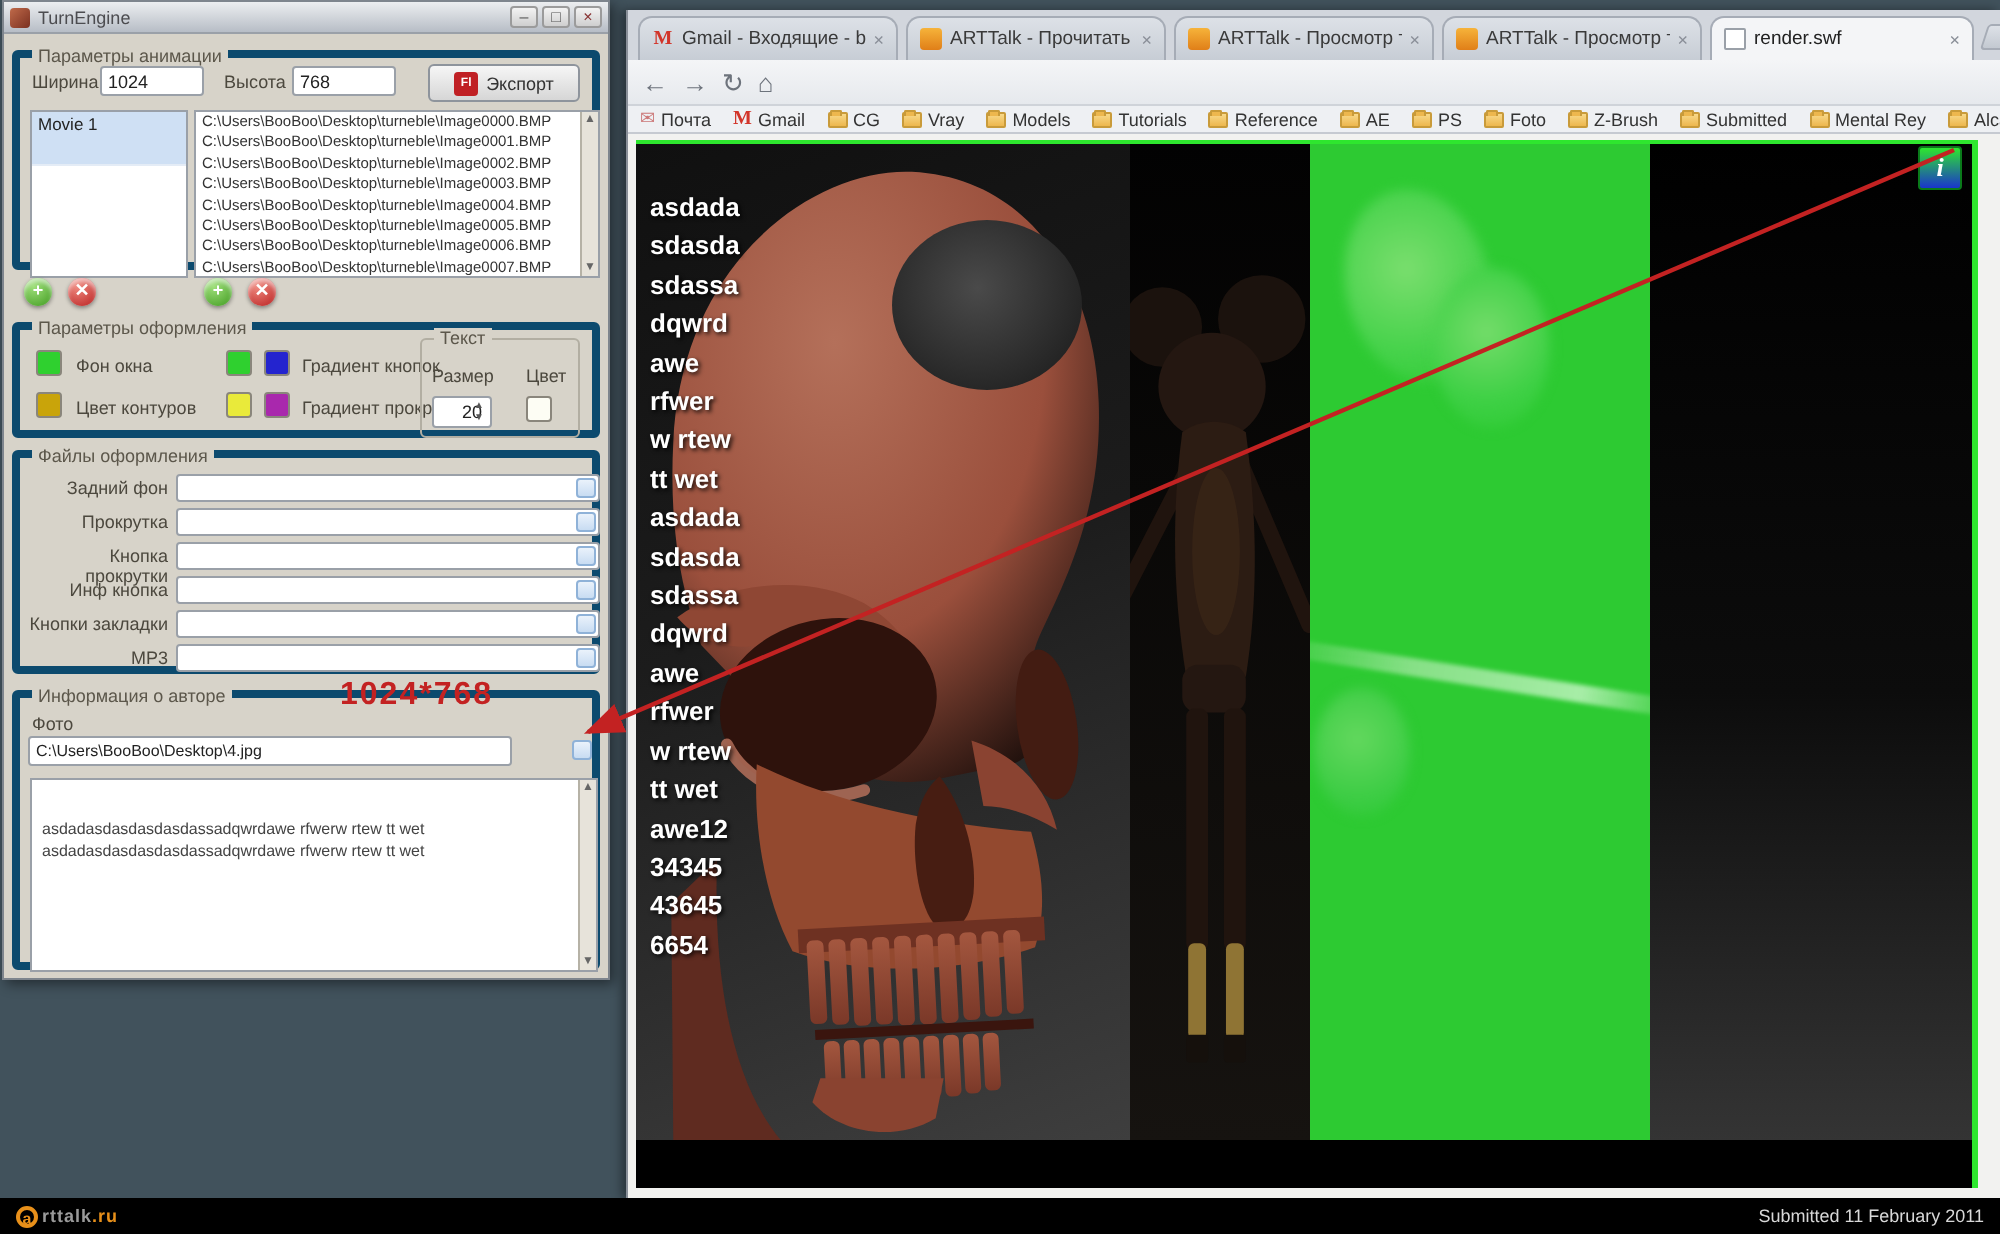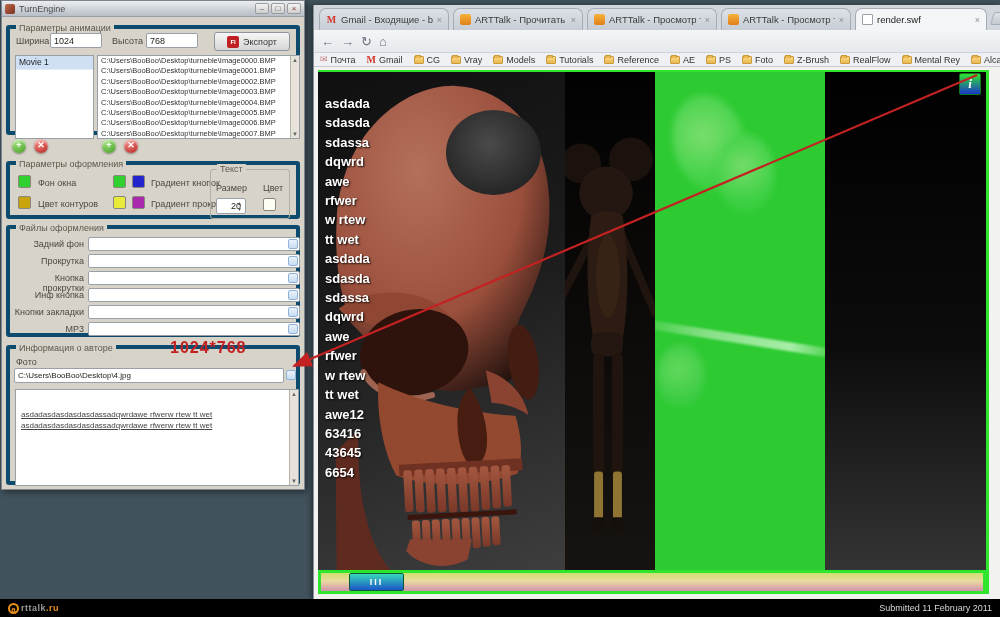--- a/index.html
+++ b/index.html
@@ -25,21 +25,21 @@
   .ti { position:absolute; height:15px; font-size:9px; color:#222; background:#fff;
     border:1px solid #9aa0a8; border-radius:2px; padding:0 3px; font-family:"Liberation Sans",sans-serif; }
 
   .export-btn { position:absolute; right:6px; top:3px; width:76px; height:19px;
     background:linear-gradient(#f6f6f6,#d6d6d6); border:1px solid #8e949c; border-radius:3px;
     display:flex; align-items:center; justify-content:center; gap:4px; font-size:9px; color:#333; }
   .fl-badge { width:12px; height:12px; background:#c02024; color:#fff; font-size:6px; font-weight:bold;
     display:flex; align-items:center; justify-content:center; border-radius:2px; }
 
   .movie-list { position:absolute; left:5px; top:26px; width:79px; height:84px; background:#fff; border:1px solid #9aa0a8; }
-  .movie-row { height:14px; font-size:8.5px; color:#222; padding:1px 3px; background:#cfe0f4; border-bottom:1px solid #e4ecf6; }
+  .movie-row { height:27px; font-size:8.5px; color:#222; padding:1px 3px; background:#cfe0f4; border-bottom:1px solid #e4ecf6; }
 
   .file-list { position:absolute; left:87px; top:26px; width:203px; height:84px; background:#fff; border:1px solid #9aa0a8; }
   .file-rows { position:absolute; left:0; top:0; right:9px; bottom:0; overflow:hidden; }
   .file-row { font-size:7.5px; color:#333; line-height:10.4px; padding-left:3px; white-space:nowrap; }
   .vscroll { position:absolute; right:0; top:0; width:9px; bottom:0; background:#e7e3da; border-left:1px solid #b6b2a6;
     display:flex; flex-direction:column; justify-content:space-between; align-items:center; font-size:6px; color:#666; }
   .vscroll .arr { line-height:8px; }
 
   .orb { position:absolute; width:14px; height:14px; border-radius:50%; color:#fff; font-size:9px; font-weight:bold;
     text-align:center; line-height:13px; box-shadow:inset 0 2px 2px rgba(255,255,255,.6), 0 1px 2px rgba(0,0,0,.4); }
@@ -53,21 +53,21 @@
     border-radius:2px; font-size:9px; color:#222; padding-left:14px; line-height:14px; }
   .spin-arrows { position:absolute; right:1px; top:1px; width:9px; height:12px; display:flex; flex-direction:column;
     font-size:5px; color:#555; line-height:6px; text-align:center; }
 
   .frow-label { position:absolute; font-size:9px; color:#4c483e; width:72px; text-align:right; }
   .frow-field { position:absolute; left:78px; width:212px; height:14px; background:#fff; border:1px solid #9aa0a8; border-radius:2px; }
   .browse-ic { position:absolute; right:1px; top:1px; width:10px; height:10px; background:linear-gradient(#eaf2fb,#c8dcf2);
     border:1px solid #8fb2d8; border-radius:2px; }
 
   .about-box { position:absolute; left:5px; top:40px; width:284px; height:97px; background:#fff; border:1px solid #9aa0a8; }
-  .about-text { position:absolute; left:5px; top:20px; right:12px; font-size:8px; color:#444; line-height:10.5px;text-decoration:underline; }
+  .about-text { position:absolute; left:5px; top:20px; right:12px; font-size:8px; color:#444; line-height:10.5px; }
 
   .res-note { position:absolute; left:170px; top:339px; font-size:16px; font-weight:bold; color:#c32222;
     letter-spacing:1px; z-index:40; }
 
   
   .br-win { position:absolute; left:313px; top:5px; width:687px; height:594px; background:#d2d6dd;
     border-left:1px solid #8a9099; box-shadow:-2px 0 5px rgba(0,0,0,.4); }
   .tabstrip { position:absolute; left:0; top:0; width:100%; height:25px; }
   .tab { position:absolute; top:3px; height:22px; border:1px solid #a6acb6; border-bottom:none;
     border-radius:7px 7px 0 0; background:linear-gradient(#dde1e7,#c7cdd5);
@@ -247,21 +247,21 @@
         </div>
       <span class="frow-label" style="left:2px; top:95px;">MP3</span>
       <div class="frow-field" style="top:93px;">
           <span class="browse-ic"></span>
         </div>
     </div>
 
     <div class="group" style="left:4px; top:344px; width:294px; height:140px;">
       <span class="group-label">Информация о авторе</span>
       <span class="lbl" style="left:6px; top:8px;">Фото</span>
-      <input class="ti" style="left: 4px; top: 19px; width: 270px; font-size: 8px;" value="C:\Users\BooBoo\Desktop\4.jpg">
+      <input class="ti" style="left: 4px; top: 19px; width: 242px; font-size: 8px;" value="C:\Users\BooBoo\Desktop\4.jpg">
       <span class="browse-ic" style="position:absolute; left:276px; top:21px;"></span>
       <div class="about-box">
         <div class="about-text">
           <div>asdadasdasdasdasdassadqwrdawe rfwerw rtew tt wet</div>
           <div>asdadasdasdasdasdassadqwrdawe rfwerw rtew tt wet</div>
         </div>
         <div class="vscroll">
           <span class="arr">▲</span>
           <span class="arr">▼</span>
         </div>
@@ -348,21 +348,21 @@
       <span class="bm">
           <span class="folder-ic"></span>
           <span>Foto</span>
         </span>
       <span class="bm">
           <span class="folder-ic"></span>
           <span>Z-Brush</span>
         </span>
       <span class="bm">
           <span class="folder-ic"></span>
-          <span>RealFlow</span>
+          <span>Submitted</span>
         </span>
       <span class="bm">
           <span class="folder-ic"></span>
           <span>Mental Rey</span>
         </span>
       <span class="bm">
           <span class="folder-ic"></span>
           <span>Alcatel</span>
         </span>
 
@@ -432,21 +432,21 @@
                 <div>tt wet</div>
               <div>asdada</div>
                 <div>sdasda</div>
               <div>sdassa</div>
                 <div>dqwrd</div>
               <div>awe</div>
                 <div>rfwer</div>
               <div>w rtew</div>
                 <div>tt wet</div>
               <div>awe12</div>
-                <div>63416</div>
+                <div>34345</div>
               <div>43645</div>
                 <div>6654</div>
             </div>
           </div>
 
           <div class="zone-column">
             <svg width="90" height="498" viewBox="0 0 90 501">
               <circle cx="16" cy="92" r="20" fill="#1b120d"></circle>
               <circle cx="66" cy="88" r="22" fill="#1b120d"></circle>
               <circle cx="41" cy="122" r="27" fill="#241711"></circle>
@@ -469,23 +469,20 @@
             <div class="g-blob" style="left:62px; top:62px; width:58px; height:80px; background:radial-gradient(circle at 45% 40%, #74dc6a, #3ed045 60%, rgba(45,202,50,0));"></div>
             <div class="g-blob" style="left:2px; top:272px; width:48px; height:64px; background:radial-gradient(circle at 45% 40%, #63d85e, #3ccc44 65%, rgba(45,202,50,0));"></div>
             <div class="g-spike"></div>
           </div>
 
           <div class="zone-right"></div>
         </div>
 
         <div class="info-btn">i</div>
 
-        <div class="fscroll">
-          <div class="fthumb">III</div>
-        </div>
       </div>
     </div>
   </div>
 
   <svg class="anno-svg">
     <defs>
       <marker id="arrowhead" markerWidth="9" markerHeight="8" refX="8" refY="4" orient="auto">
         <polygon points="0 0.5, 9 4, 0 7.5" fill="#c32222"></polygon>
       </marker>
     </defs>

